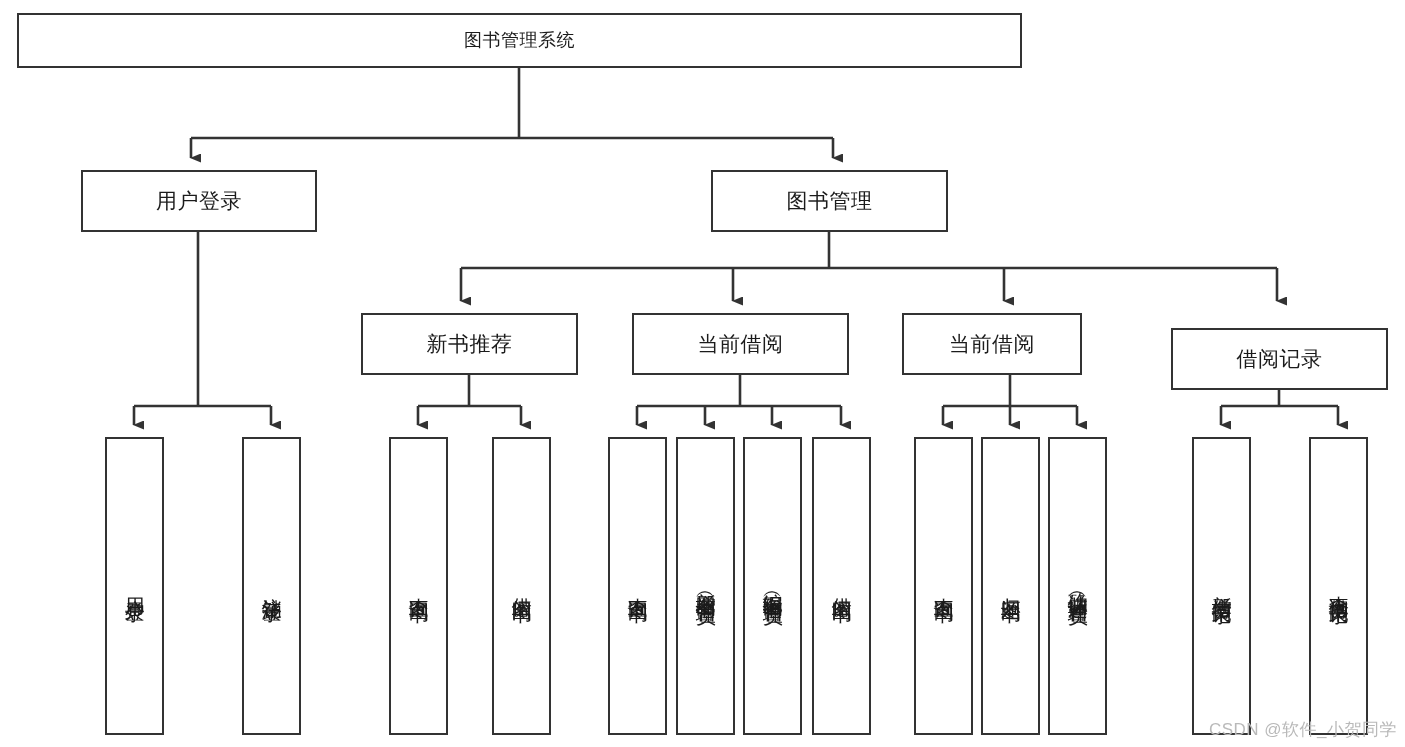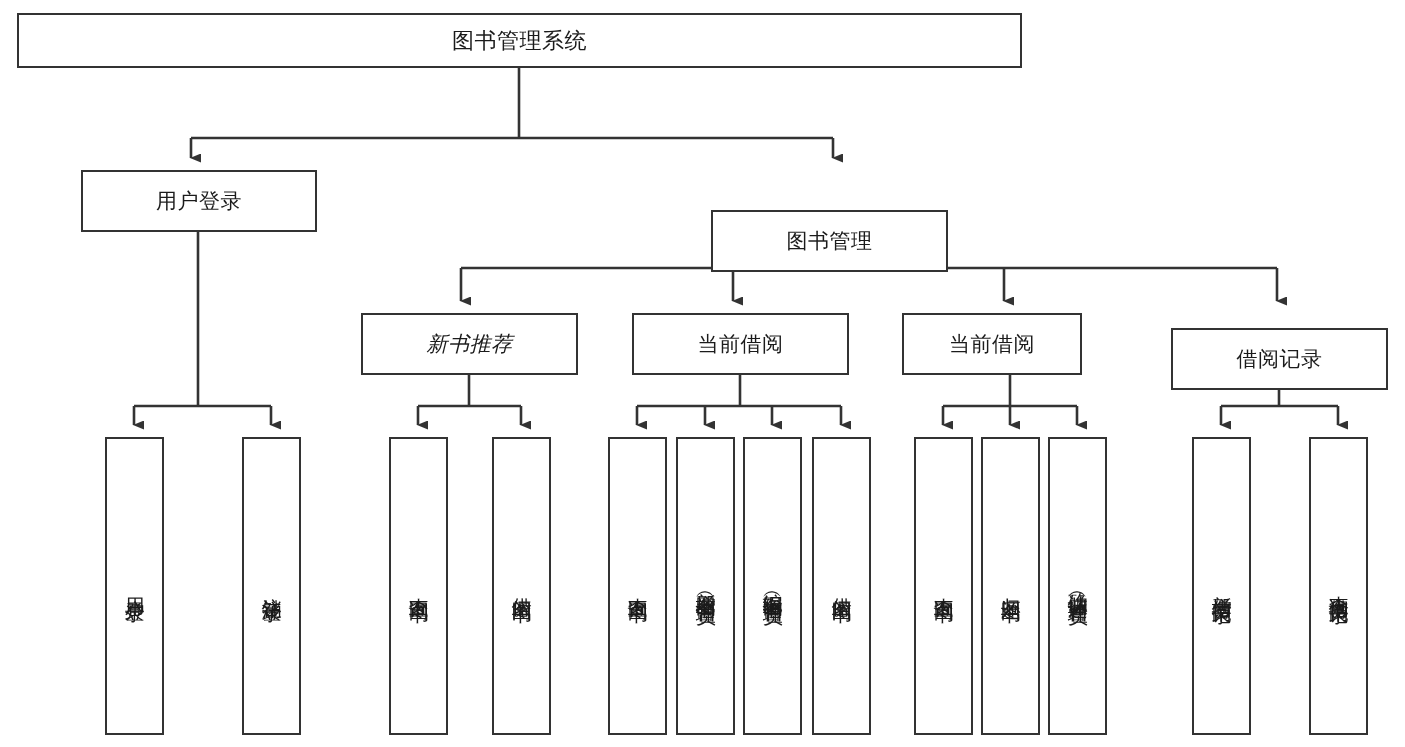--- a/index.html
+++ b/index.html
@@ -40,21 +40,21 @@
     display: block;
     text-align: center;
     line-height: 1.18;
     letter-spacing: 0.5px;
     white-space: nowrap;
   }
   .node.horizontal .node-label {
     font-size: 21px;
   }
   .node.root .node-label {
-    font-size: 22px;
+    font-size: 18px;
   }
   .node.vertical {
     align-items: center;
     justify-content: center;
     padding: 6px 0;
   }
   .node.vertical .node-label {
     writing-mode: vertical-rl;
     text-orientation: upright;
     font-size: 20px;
@@ -128,25 +128,25 @@
     </g>
   </svg>
 
   <div class="node root horizontal" style="left:17px; top:13px; width:1005px; height:55px;">
     <span class="node-label">图书管理系统</span>
   </div>
 
   <div class="node horizontal" style="left:81px; top:170px; width:236px; height:62px;">
     <span class="node-label">用户登录</span>
   </div>
-  <div class="node horizontal" style="left:711px; top:170px; width:237px; height:62px;margin-top:40px;">
+  <div class="node horizontal" style="left:711px; top:170px; width:237px; height:62px;">
     <span class="node-label">图书管理</span>
   </div>
 
-  <div class="node horizontal" style="left:361px; top:313px; width:217px; height:62px;font-style:italic;">
+  <div class="node horizontal" style="left:361px; top:313px; width:217px; height:62px;">
     <span class="node-label">新书推荐</span>
   </div>
   <div class="node horizontal" style="left:632px; top:313px; width:217px; height:62px;">
     <span class="node-label">当前借阅</span>
   </div>
   <div class="node horizontal" style="left:902px; top:313px; width:180px; height:62px;">
     <span class="node-label">当前借阅</span>
   </div>
   <div class="node horizontal" style="left:1171px; top:328px; width:217px; height:62px;">
     <span class="node-label">借阅记录</span>
@@ -189,13 +189,14 @@
     <span class="node-label">确认归还（管理员）</span>
   </div>
 
   <div class="node vertical" style="left:1192px; top:437px; width:59px; height:298px;">
     <span class="node-label">新增借阅记录</span>
   </div>
   <div class="node vertical" style="left:1309px; top:437px; width:59px; height:298px;">
     <span class="node-label">查询借阅记录</span>
   </div>
 
+  <div id="watermark">CSDN @软件_小贺同学</div>
 </div>
 
 </body></html>

